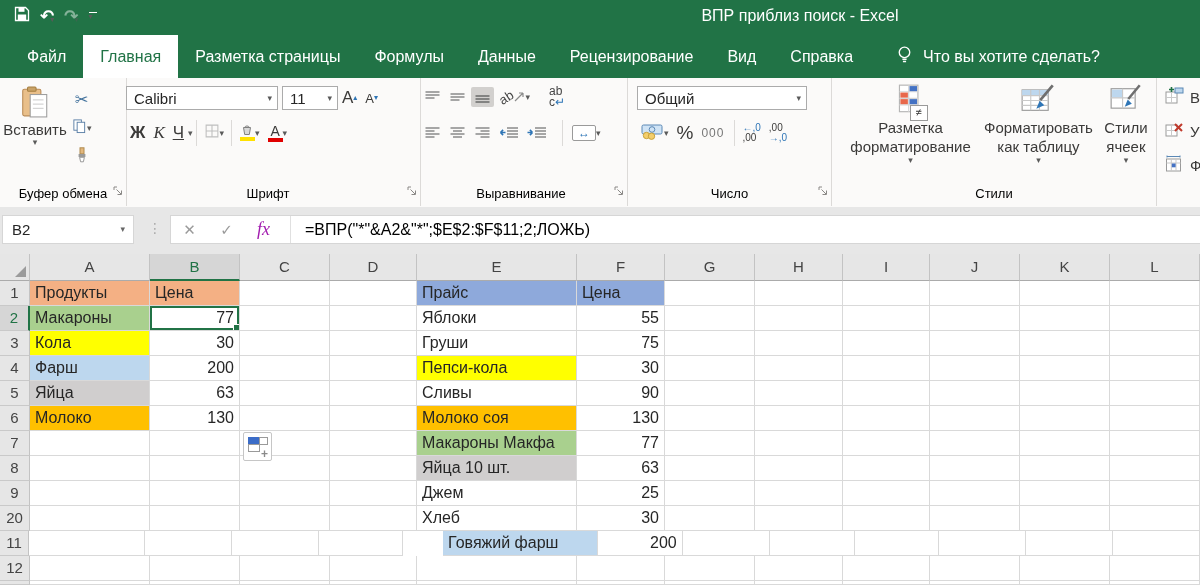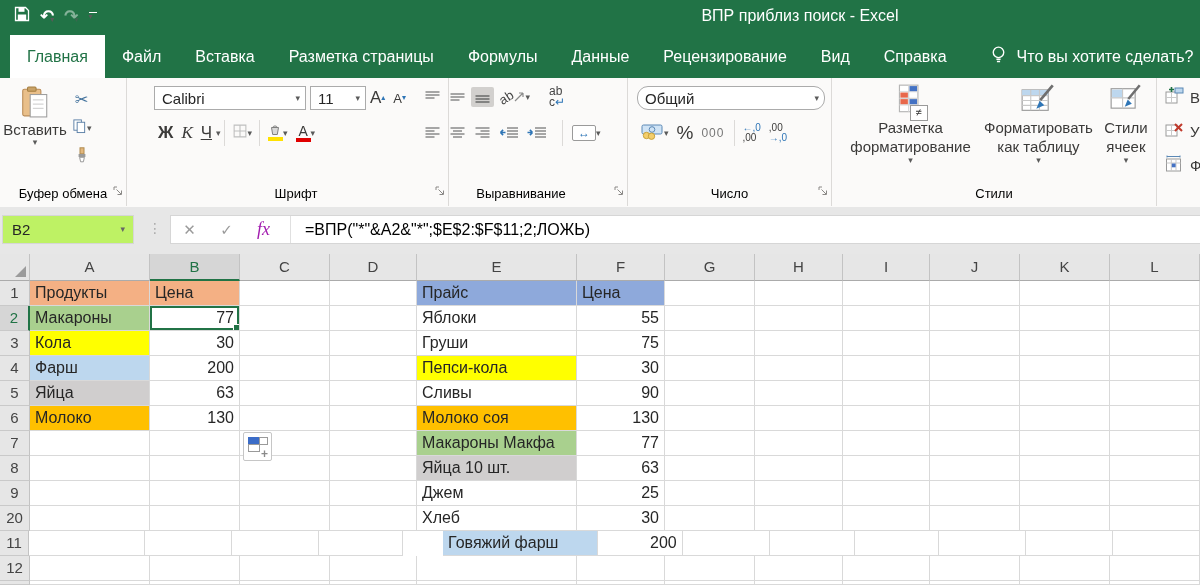--- a/index.html
+++ b/index.html
@@ -70,21 +70,21 @@
   .stylesrow{display:flex;align-items:flex-start;margin:6px 0 0 8px;}
   .stylebtn{display:flex;flex-direction:column;align-items:center;font-size:15px;color:#3b3a39;
             text-align:center;line-height:19px;}
   .neqbadge{position:absolute;right:-4px;bottom:-3px;width:16px;height:14px;background:#fff;
             border:1px solid #9a9a9a;font-size:11px;line-height:13px;text-align:center;color:#333;}
   
   .cellsgrp{position:absolute;left:1157px;top:0;width:120px;height:128px;}
   .cellsrow{display:flex;align-items:center;gap:6px;margin:9px 0 14px 8px;font-size:15px;color:#3b3a39;}
   
   .fbar{position:absolute;left:0;top:207px;width:1200px;height:47px;background:#E7E7E7;}
-  .namebox{position:absolute;left:2px;top:8px;width:132px;height:29px;background:#bef264;
+  .namebox{position:absolute;left:2px;top:8px;width:132px;height:29px;background:#ffffff;
            border:1px solid #D6D6D6;display:flex;align-items:center;font-size:15px;
            padding-left:9px;box-sizing:border-box;}
   .namebox .caret{margin-left:auto;margin-right:8px;color:#666;}
   .dots{position:absolute;left:148px;top:13px;color:#ABABAB;font-size:14px;font-family:"DejaVu Sans",sans-serif;}
   .fmain{position:absolute;left:170px;top:8px;right:0;height:29px;background:#fff;
          border:1px solid #D6D6D6;border-right:none;display:flex;align-items:center;box-sizing:border-box;}
   .fbtn{width:37px;text-align:center;color:#9a9a9a;font-size:15px;font-family:"DejaVu Sans",sans-serif;}
   .fxbtn{font-family:"Liberation Serif",serif;font-style:italic;font-size:18px;color:#a21caf;width:37px;text-align:center;}
   .fdivider{width:1px;height:27px;background:#E0E0E0;margin:0 0 0 8px;}
   .formulatext{margin-left:14px;font-size:16px;color:#000;white-space:pre;}
@@ -133,23 +133,22 @@
       <span style="display:inline-flex;flex-direction:column;align-items:center;line-height:5px;">
           <span style="width:8px;border-top:1.5px solid #fff;"></span>
           <span class="caret">▾</span>
         </span>
     </div>
     <div class="wintitle">ВПР приблиз поиск  -  Excel</div>
   </div>
 
   <div class="tabbar">
     <div id="tabstrip">
+        <div class="tab">Файл</div>
         <div class="tab active">Главная</div>
-        <div class="tab">Файл</div>
-        <div class="tab">Вставка</div>
         <div class="tab">Разметка страницы</div>
         <div class="tab">Формулы</div>
         <div class="tab">Данные</div>
         <div class="tab">Рецензирование</div>
         <div class="tab">Вид</div>
         <div class="tab">Справка</div>
       </div>
     <div class="tellme">
       <span>
         <svg width="17" height="20" viewBox="0 0 16 19">
@@ -196,21 +195,21 @@
                 </svg></span>
           </span>
         </div>
       </div>
       <div class="grouplabel">Буфер обмена</div>
       <span class="launcher"><svg width="10" height="10" viewBox="0 0 10 10">
             <path d="M1 4 V1 H4 M3.5 3.5 L8 8 M8.5 4.5 V8.5 H4.5" fill="none" stroke="#8a8886"></path>
           </svg></span>
     </div>
 
-    <div class="group" style="left:144px;width:305px;">
+    <div class="group" style="left:116px;width:305px;">
       <div class="frow">
         <div class="combo" style="width:152px;">
             <span>Calibri</span>
             <span class="caret">▾</span>
           </div>
         <div class="combo" style="width:56px;margin-left:4px;">
             <span>11</span>
             <span class="caret">▾</span>
           </div>
         <span class="rbtn">
@@ -323,21 +322,21 @@
           </span>
       </div>
       <div class="grouplabel">Выравнивание</div>
       <span class="launcher"><svg width="10" height="10" viewBox="0 0 10 10">
             <path d="M1 4 V1 H4 M3.5 3.5 L8 8 M8.5 4.5 V8.5 H4.5" fill="none" stroke="#8a8886"></path>
           </svg></span>
     </div>
 
     <div class="group" style="left:628px;width:204px;">
       <div class="frow" style="margin-left:9px;">
-        <div class="combo" style="width:188px;border-radius:11px;">
+        <div class="combo" style="width:170px;">
             <span>Общий</span>
             <span class="caret">▾</span>
           </div>
       </div>
       <div class="frow2" style="margin-left:9px;">
         <span class="rbtn">
           <span><svg width="23" height="17" viewBox="0 0 23 17">
                 <rect x="1" y="2" width="20" height="9" rx="1.5" fill="#CFE3F5" stroke="#5B88B5"></rect>
                 <circle cx="11" cy="6.5" r="2.8" fill="none" stroke="#5B88B5"></circle>
                 <circle cx="5.5" cy="12.5" r="3.2" fill="#F3CE6C" stroke="#C8A23C"></circle>

